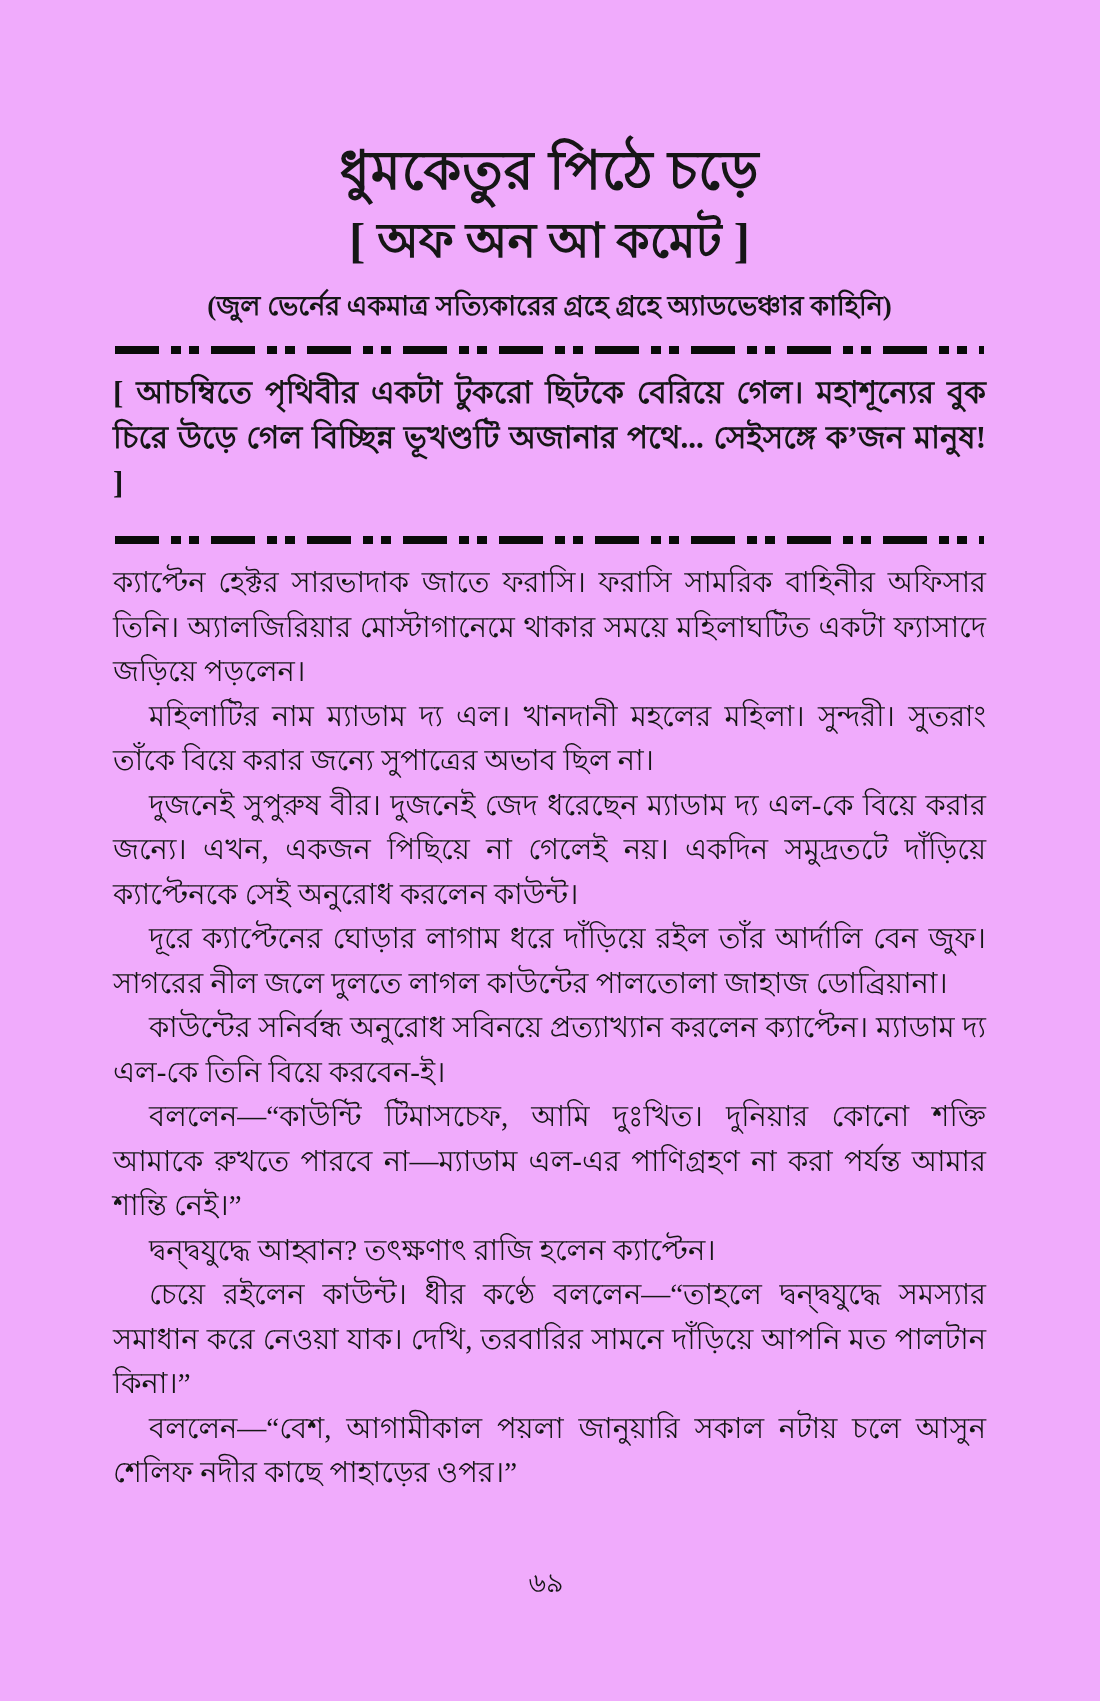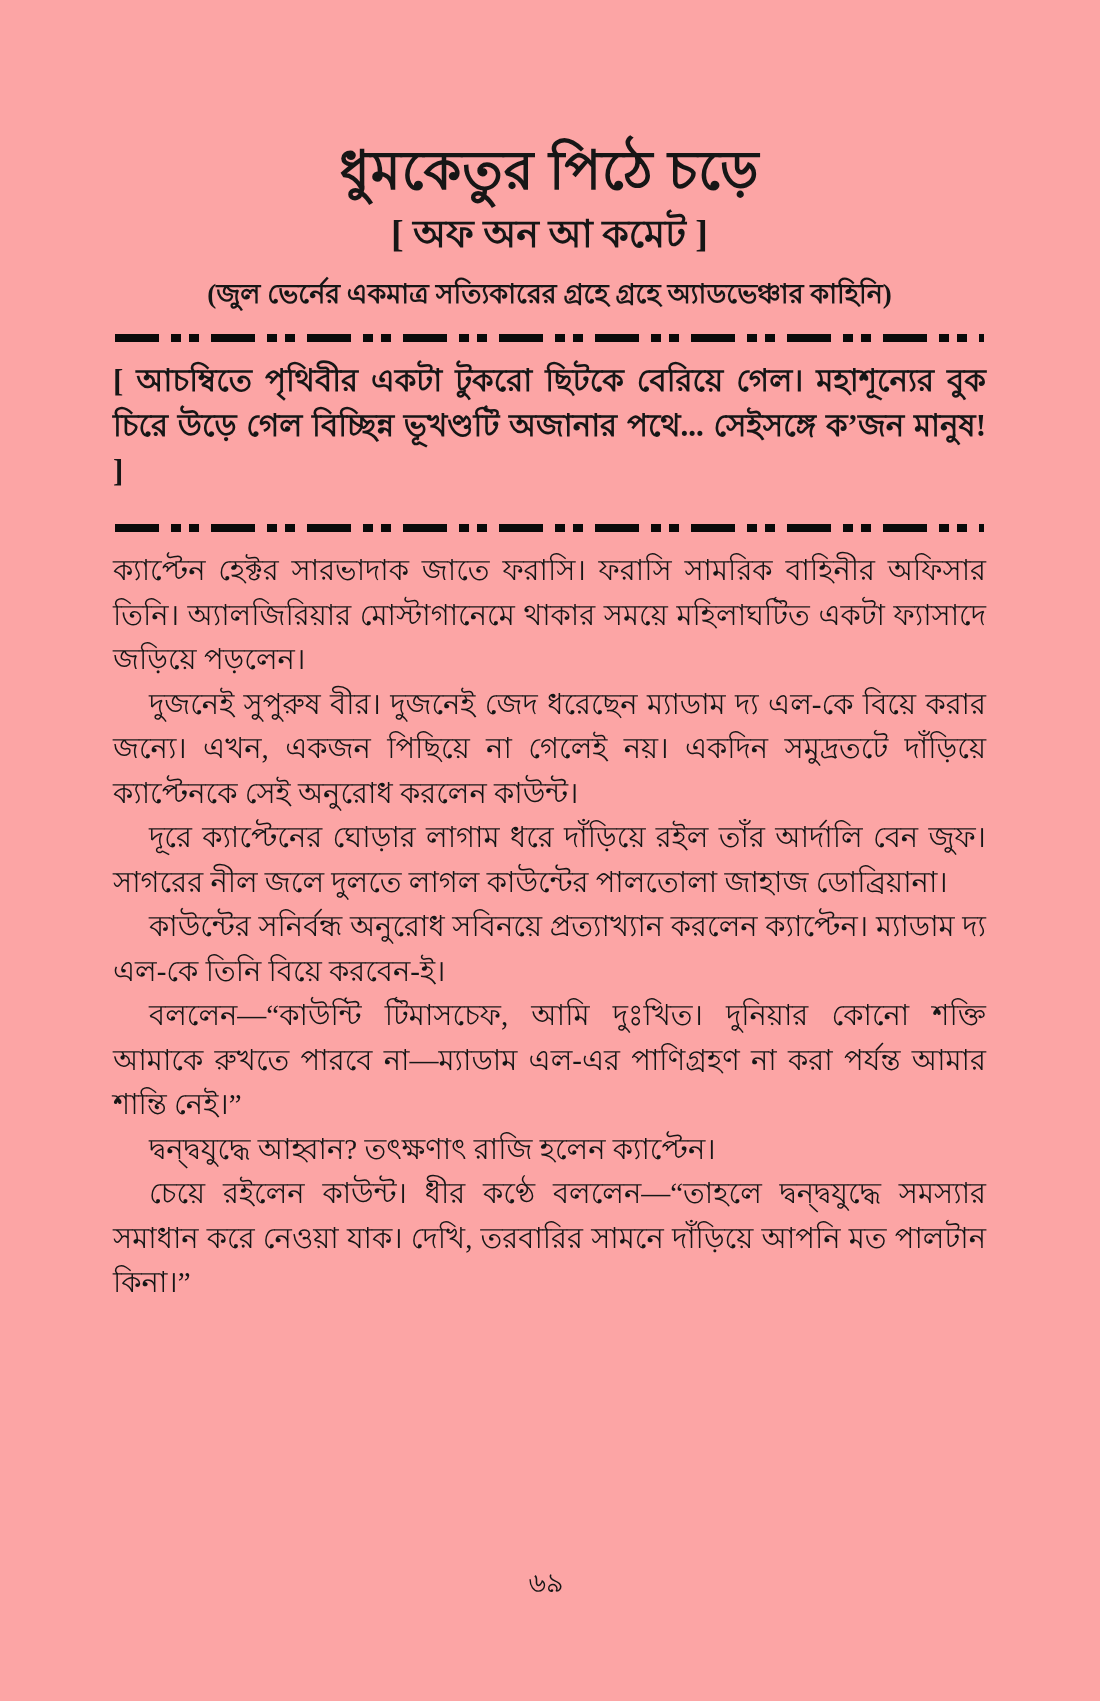--- a/index.html
+++ b/index.html
@@ -4,40 +4,40 @@
 <style>
   html, body { margin: 0; padding: 0; }
   body {
     width: 1100px; height: 1701px;
     background: #f7f7f5;
     font-family: "Liberation Serif", "DejaVu Serif", serif;
   }
   .page {
     position: relative;
     width: 1100px; height: 1701px;
-    background: #fca5a5;
+    background: #f0abfc;
     color: #161616;
     overflow: hidden;
   }
   .content {
     position: absolute;
     left: 113px; top: 138px;
     width: 873px;
   }
   .title {
     text-align: center;
     font-size: 54px;
     font-weight: 700;
     line-height: 1.25;
     margin: 0 0 6px 0;
     letter-spacing: 1px;
   }
   .subtitle {
     text-align: center;
-    font-size: 38px;
+    font-size: 48px;
     font-weight: 700;
     line-height: 1.2;
     margin: 0 0 20px 0;
   }
   .tagline {
     text-align: center;
     font-size: 27px;
     font-weight: 700;
     line-height: 1.3;
     margin: 0 0 22px 0;
@@ -94,24 +94,26 @@
     <div class="tagline">(জুল ভের্নের একমাত্র সত্যিকারের গ্রহে গ্রহে অ্যাডভেঞ্চার কাহিনি)</div>
 
     <div class="divider"></div>
 
     <div class="teaser">[ আচম্বিতে পৃথিবীর একটা টুকরো ছিটকে বেরিয়ে গেল। মহাশূন্যের বুক চিরে উড়ে গেল বিচ্ছিন্ন ভূখণ্ডটি অজানার পথে... সেইসঙ্গে ক’জন মানুষ! ]</div>
 
     <div class="divider"></div>
 
     <div class="body-text">
       <p class="no-indent">ক্যাপ্টেন হেক্টর সারভাদাক জাতে ফরাসি। ফরাসি সামরিক বাহিনীর অফিসার তিনি। অ্যালজিরিয়ার মোস্টাগানেমে থাকার সময়ে মহিলাঘটিত একটা ফ্যাসাদে জড়িয়ে পড়লেন।</p>
+      <p>মহিলাটির নাম ম্যাডাম দ্য এল। খানদানী মহলের মহিলা। সুন্দরী। সুতরাং তাঁকে বিয়ে করার জন্যে সুপাত্রের অভাব ছিল না।</p>
       <p>দুজনেই সুপুরুষ বীর। দুজনেই জেদ ধরেছেন ম্যাডাম দ্য এল-কে বিয়ে করার জন্যে। এখন, একজন পিছিয়ে না গেলেই নয়। একদিন সমুদ্রতটে দাঁড়িয়ে ক্যাপ্টেনকে সেই অনুরোধ করলেন কাউন্ট।</p>
       <p>দূরে ক্যাপ্টেনের ঘোড়ার লাগাম ধরে দাঁড়িয়ে রইল তাঁর আর্দালি বেন জুফ। সাগরের নীল জলে দুলতে লাগল কাউন্টের পালতোলা জাহাজ ডোব্রিয়ানা।</p>
       <p>কাউন্টের সনির্বন্ধ অনুরোধ সবিনয়ে প্রত্যাখ্যান করলেন ক্যাপ্টেন। ম্যাডাম দ্য এল-কে তিনি বিয়ে করবেন-ই।</p>
       <p>বললেন—“কাউন্টি টিমাসচেফ, আমি দুঃখিত। দুনিয়ার কোনো শক্তি আমাকে রুখতে পারবে না—ম্যাডাম এল-এর পাণিগ্রহণ না করা পর্যন্ত আমার শান্তি নেই।”</p>
       <p>দ্বন্দ্বযুদ্ধে আহ্বান? তৎক্ষণাৎ রাজি হলেন ক্যাপ্টেন।</p>
       <p>চেয়ে রইলেন কাউন্ট। ধীর কণ্ঠে বললেন—“তাহলে দ্বন্দ্বযুদ্ধে সমস্যার সমাধান করে নেওয়া যাক। দেখি, তরবারির সামনে দাঁড়িয়ে আপনি মত পালটান কিনা।”</p>
+      <p>বললেন—“বেশ, আগামীকাল পয়লা জানুয়ারি সকাল নটায় চলে আসুন শেলিফ নদীর কাছে পাহাড়ের ওপর।”</p>
     </div>
 
   </div>
 
   <div class="page-number">৬৯</div>
 </div>
 
 </body></html>

